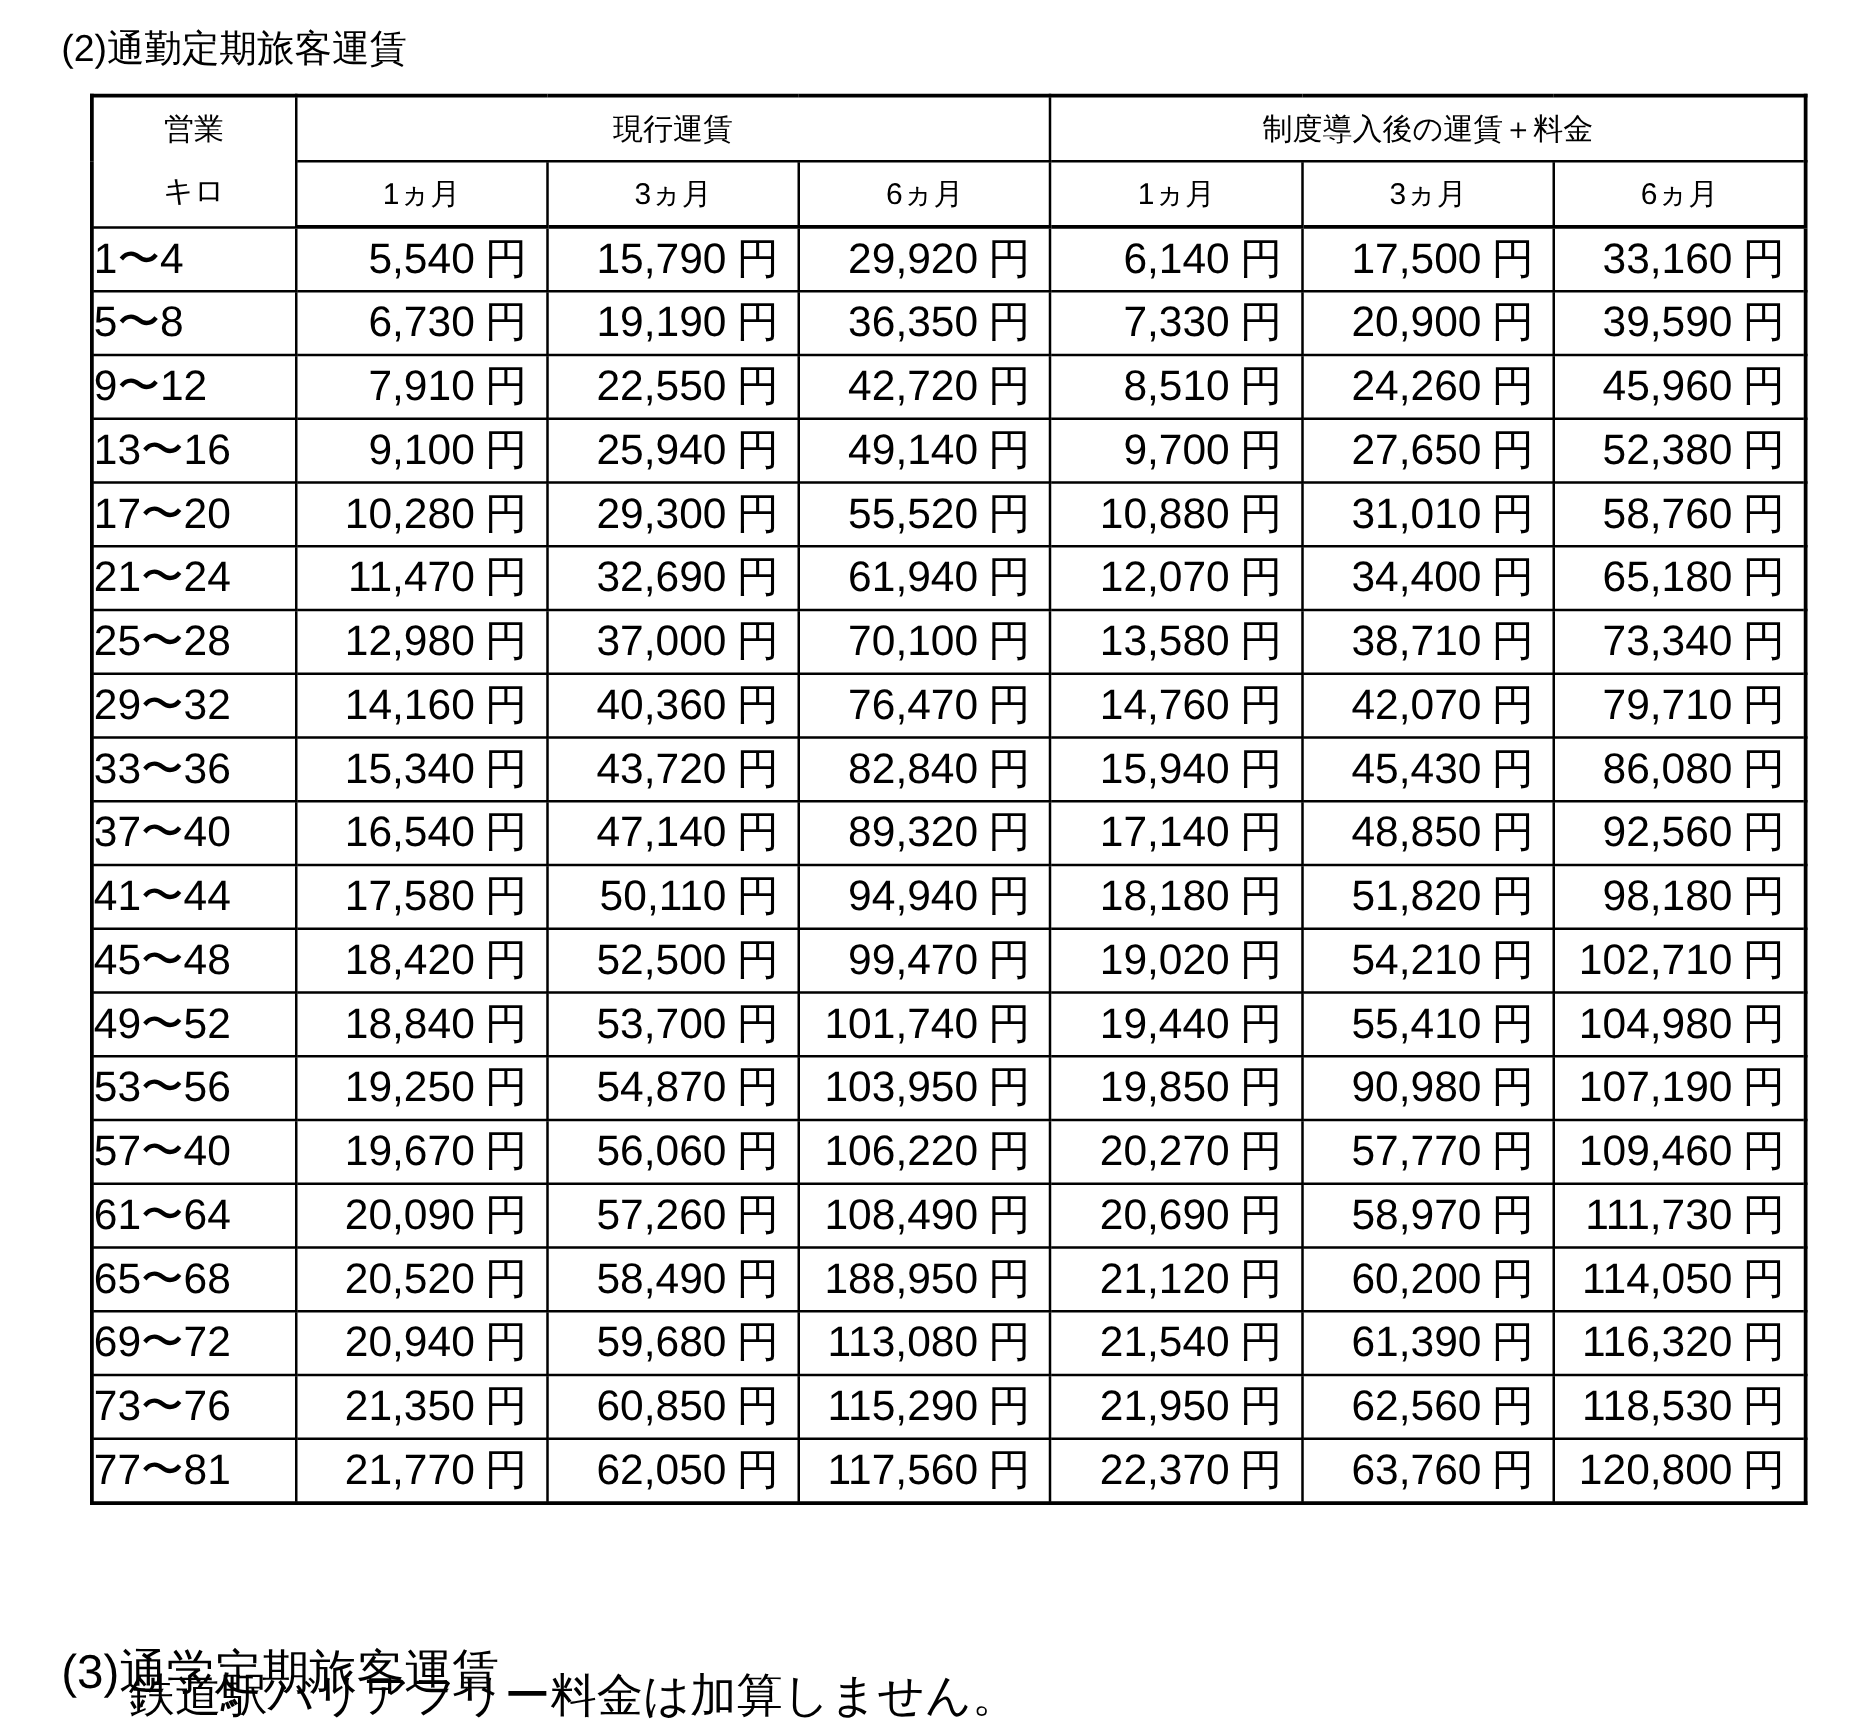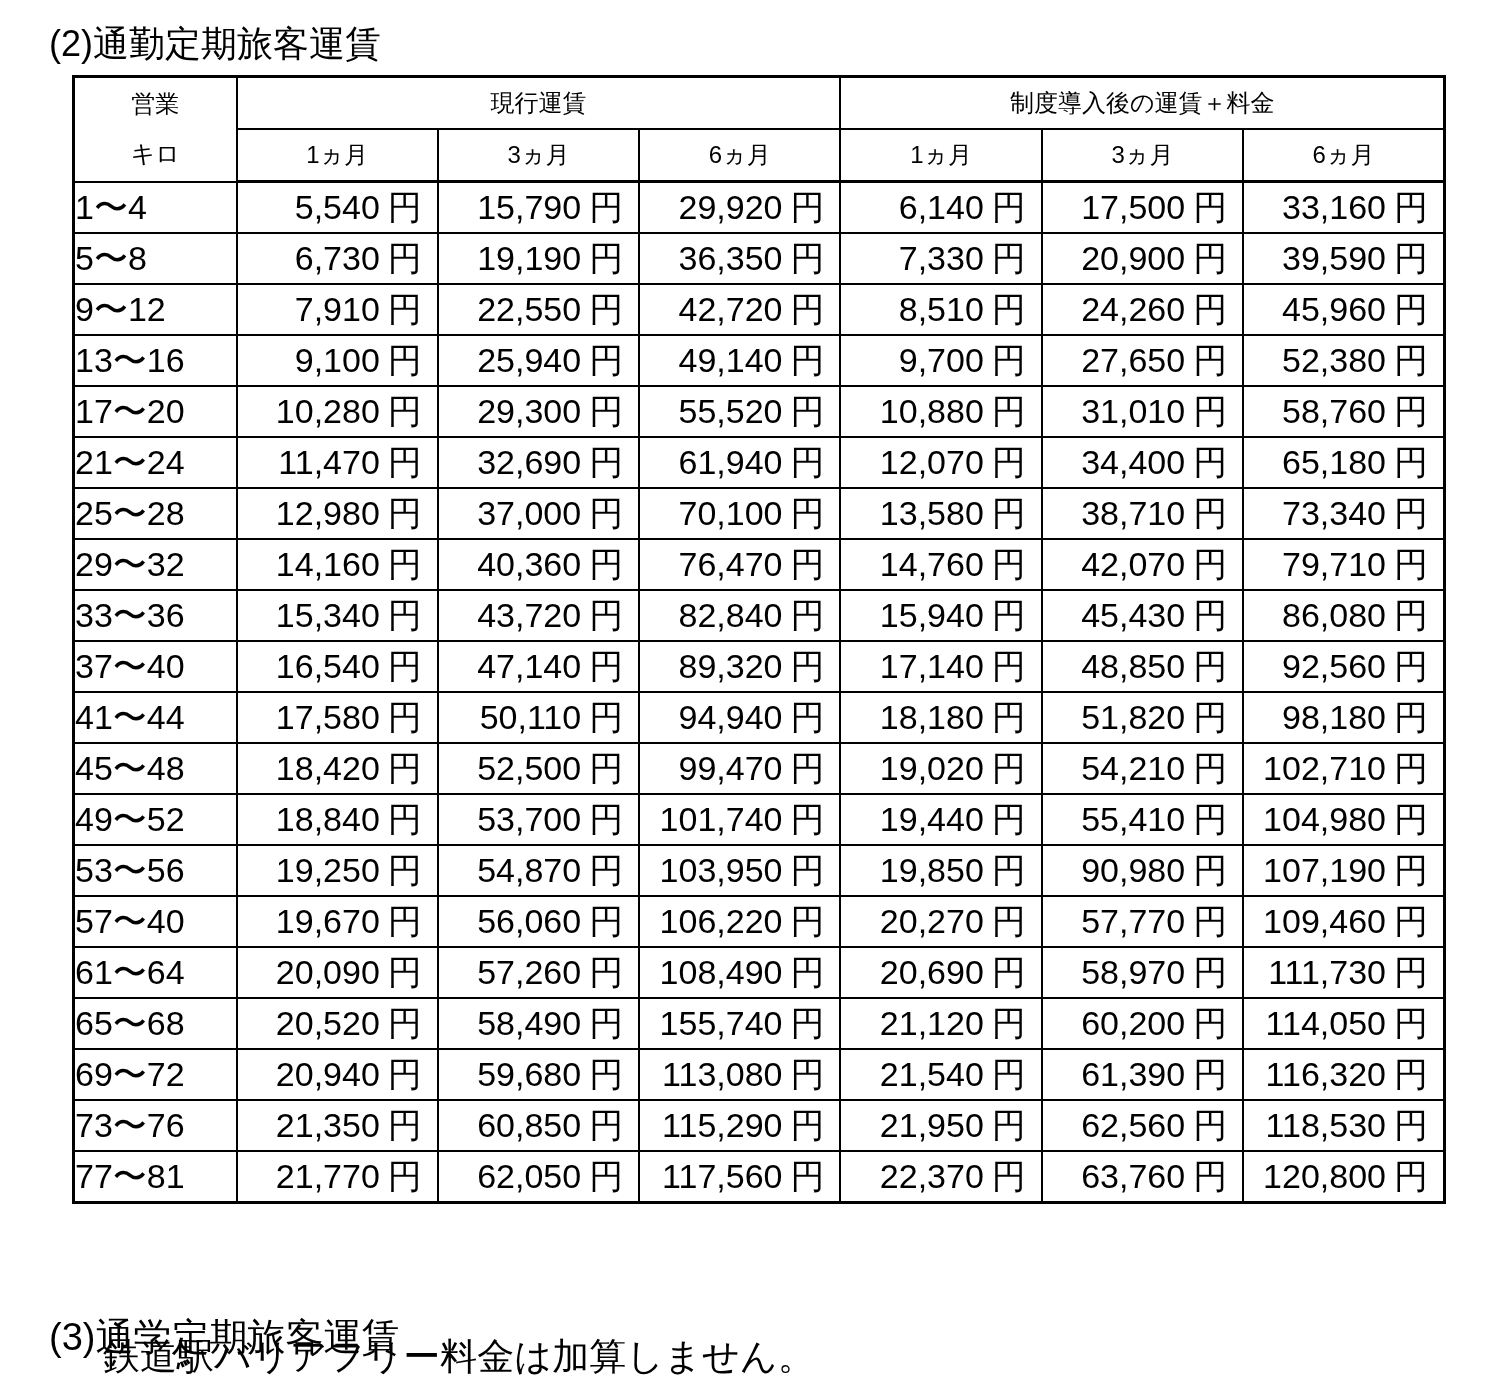--- a/index.html
+++ b/index.html
@@ -13,21 +13,21 @@
     position: relative;
     width: 1488px;
     height: 1386px;
     background: #ffffff;
     overflow: hidden;
   }
   .doc-title {
     position: absolute;
     left: 49px;
     top: 22px;
-    font-size: 36px;
+    font-size: 30px;
     line-height: 1.2;
     white-space: nowrap;
   }
   table.fare-table {
     position: absolute;
     left: 72px;
     top: 75px;
     width: 1374px;
     border-collapse: collapse;
     table-layout: fixed;
@@ -259,21 +259,21 @@
           <td class="num"><span class="v">57,260</span><span class="u">円</span></td>
           <td class="num"><span class="v">108,490</span><span class="u">円</span></td>
           <td class="num"><span class="v">20,690</span><span class="u">円</span></td>
           <td class="num"><span class="v">58,970</span><span class="u">円</span></td>
           <td class="num"><span class="v">111,730</span><span class="u">円</span></td>
         </tr>
         <tr>
           <td class="km">65〜68</td>
           <td class="num"><span class="v">20,520</span><span class="u">円</span></td>
           <td class="num"><span class="v">58,490</span><span class="u">円</span></td>
-          <td class="num"><span class="v">155,740</span><span class="u">円</span></td>
+          <td class="num"><span class="v">188,950</span><span class="u">円</span></td>
           <td class="num"><span class="v">21,120</span><span class="u">円</span></td>
           <td class="num"><span class="v">60,200</span><span class="u">円</span></td>
           <td class="num"><span class="v">114,050</span><span class="u">円</span></td>
         </tr>
         <tr>
           <td class="km">69〜72</td>
           <td class="num"><span class="v">20,940</span><span class="u">円</span></td>
           <td class="num"><span class="v">59,680</span><span class="u">円</span></td>
           <td class="num"><span class="v">113,080</span><span class="u">円</span></td>
           <td class="num"><span class="v">21,540</span><span class="u">円</span></td>

